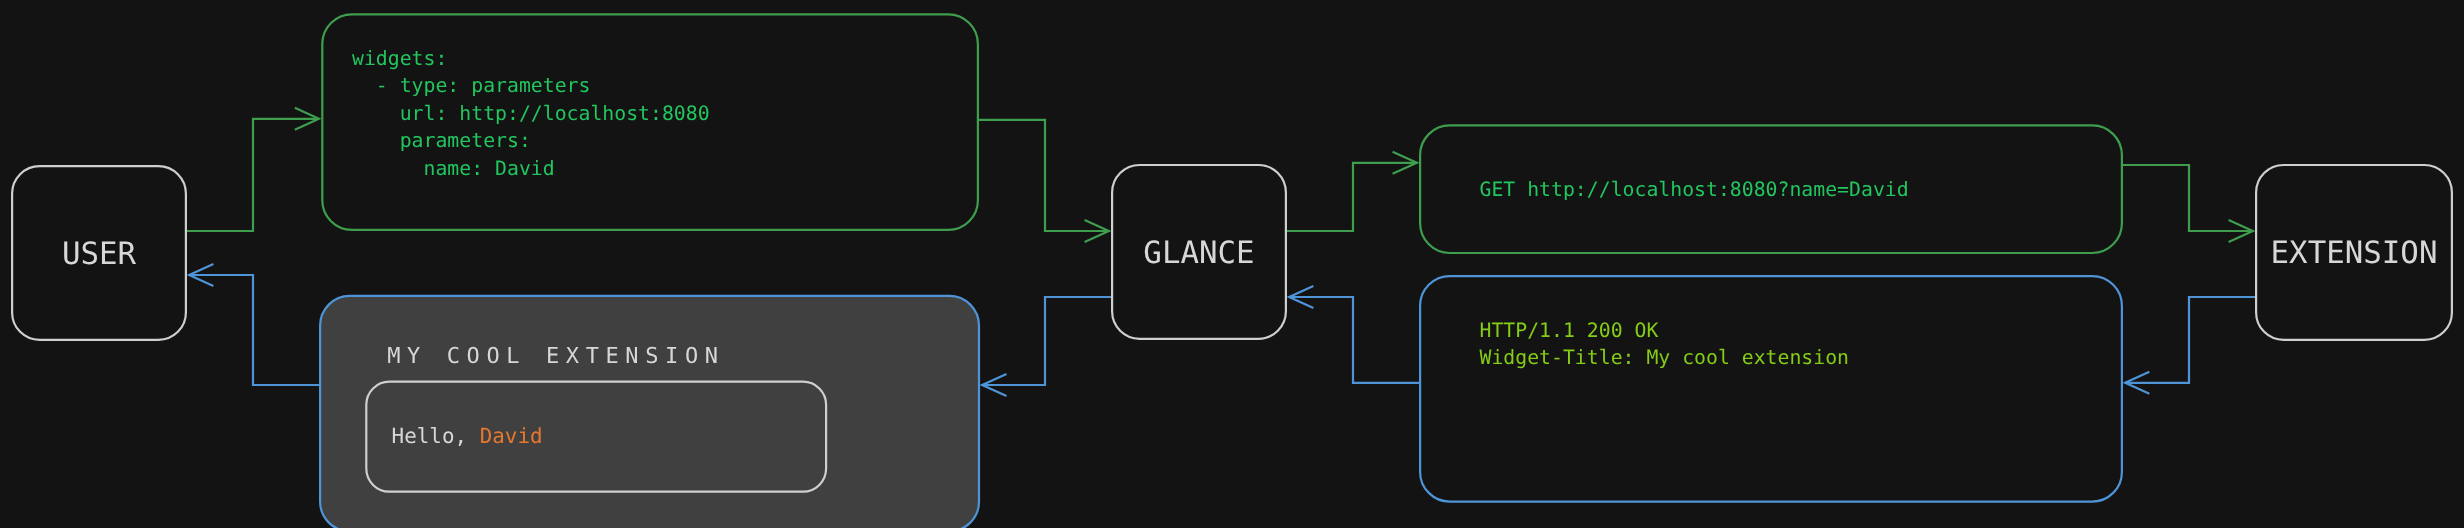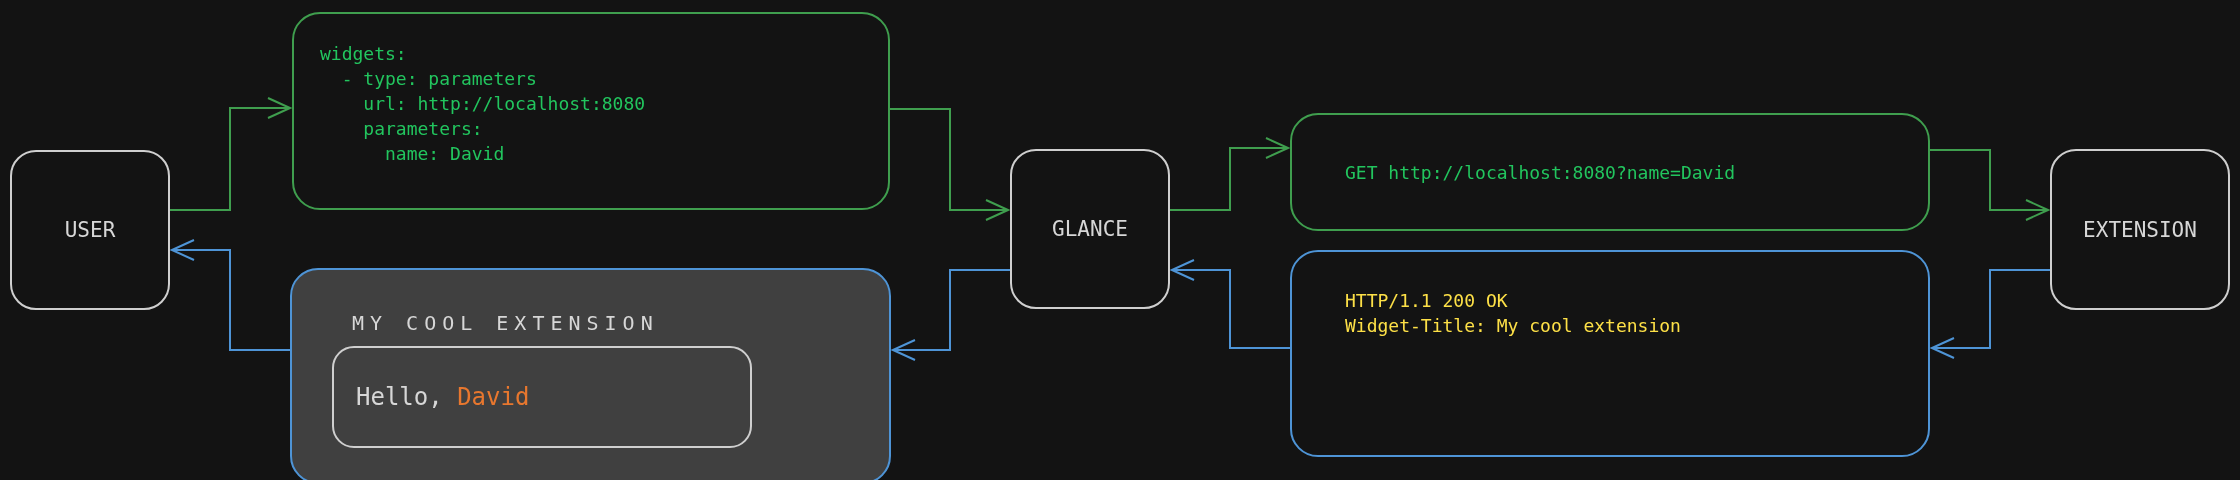--- a/index.html
+++ b/index.html
@@ -15,33 +15,33 @@
   .wire-green{stroke:#3f9e4e;}
   .wire-blue{stroke:#4e94d6;}
 
   .node{
     position:absolute;
     border:2px solid #cfcfcf;
     border-radius:26px;
     background:#131313;
     display:flex;align-items:center;justify-content:center;
     color:#d7d7d7;
-    font-size:21px;
+    font-size:28px;
     box-sizing:border-box;
   }
   .codebox{
     position:absolute;
     border-radius:28px;
     background:#131313;
     box-sizing:border-box;
     font-size:18px;
     line-height:25px;
   }
   .codebox.green{border:2px solid #3f9e4e;color:#22c55e;}
-  .codebox.blue{border:2px solid #4e94d6;color:#fde047;}
+  .codebox.blue{border:2px solid #4e94d6;color:#84cc16;}
   .code-line{min-height:25px;white-space:pre;}
 
   .config-box{left:292px;top:12px;width:598px;height:198px;padding:27px 0 0 26px;}
   .request-box{left:1290px;top:92px;width:640px;height:118px;display:flex;align-items:center;padding-left:53px;margin-top:21px;}
   .response-box{left:1290px;top:250px;width:640px;height:207px;padding:36px 0 0 53px;}
 
   .widget-box{
     position:absolute;
     left:290px;top:268px;width:601px;height:216px;
     border:2px solid #4e94d6;border-radius:28px;
@@ -50,21 +50,21 @@
   .widget-title{
     position:absolute;left:60px;top:41px;
     color:#d7d7d7;font-size:20px;letter-spacing:6px;white-space:pre;
   }
   .widget-inner{
     position:absolute;left:40px;top:76px;width:420px;height:102px;
     border:2px solid #cfcfcf;border-radius:22px;
     box-sizing:border-box;
     display:flex;align-items:center;
     padding-left:22px;
-    font-size:24px;color:#d7d7d7;white-space:pre;
+    font-size:19px;color:#d7d7d7;white-space:pre;
   }
   .hl-name{color:#e8772e;text-align:center;}
 </style>
 </head>
 <body>
 
 <div class="stage">
 
   <svg class="wires" width="2240" height="480" viewBox="0 0 2240 480" xmlns="http://www.w3.org/2000/svg">
     <defs>

